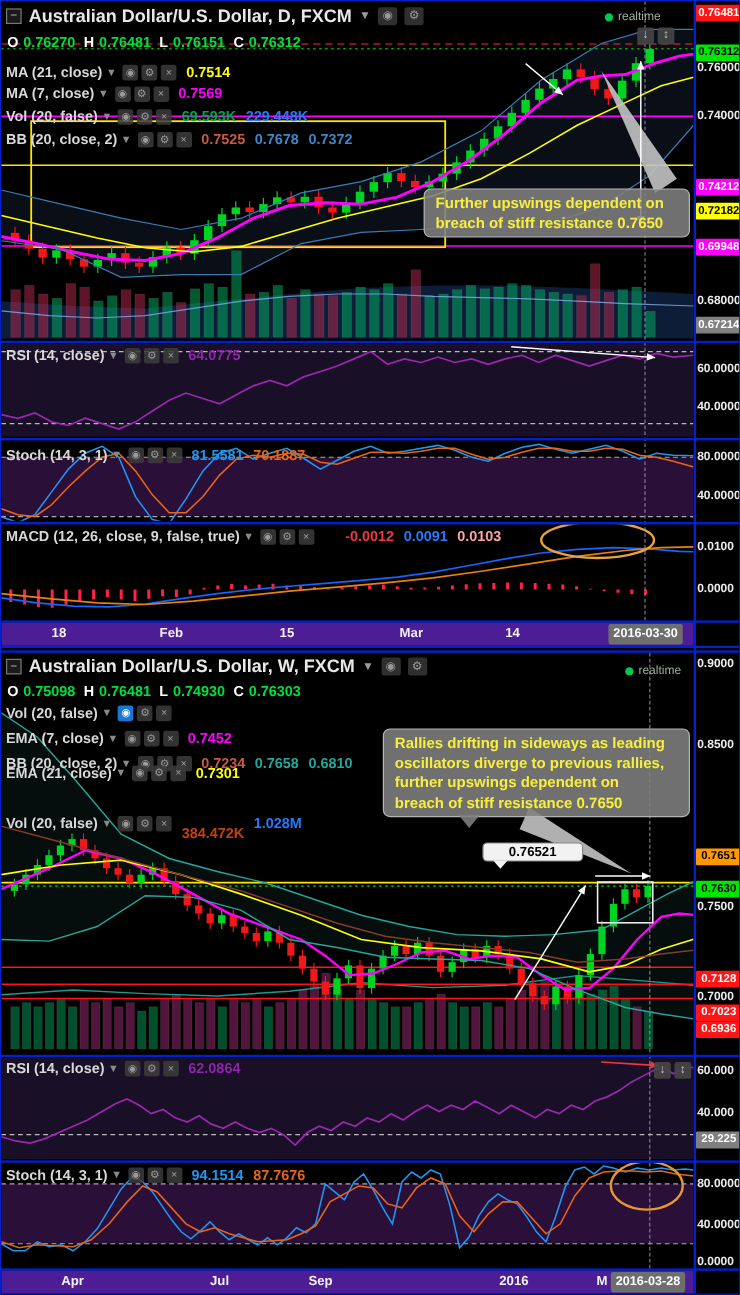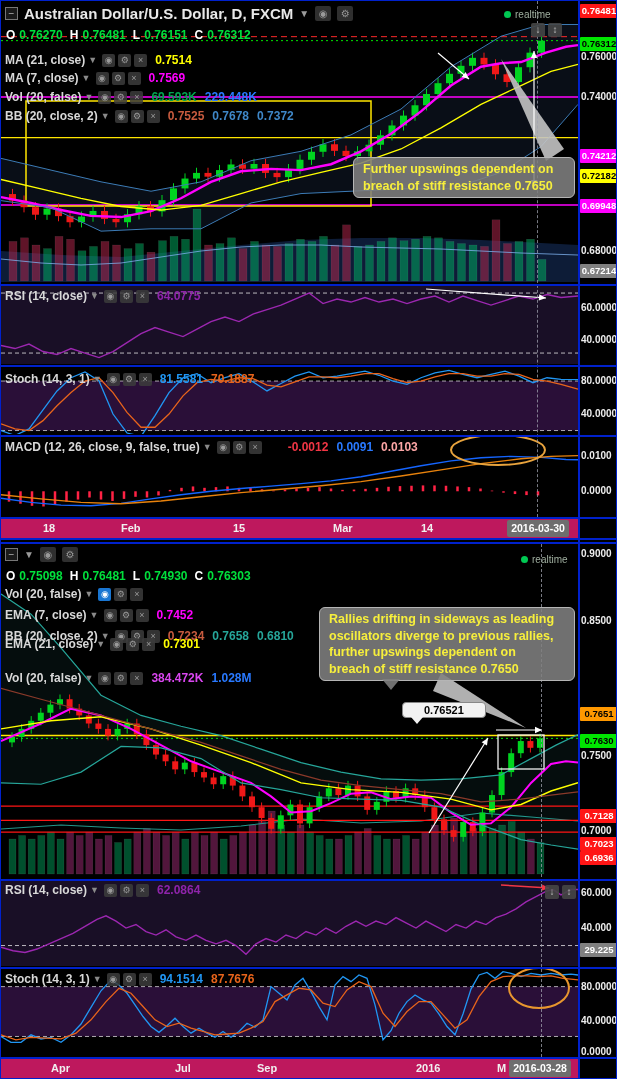--- a/index.html
+++ b/index.html
@@ -5,21 +5,21 @@
   html,body{margin:0;padding:0;background:#111;}
   *{box-sizing:border-box;}
   .screen{position:relative;width:617px;height:1079px;background:#000;overflow:hidden;
     font-family:"Liberation Sans",sans-serif;border:1px solid #0021cc;}
   .sep{position:absolute;left:0;width:617px;height:2px;background:#0021cc;z-index:3;}
   .vsep{position:absolute;top:0;left:577px;width:2px;height:1079px;background:#0021cc;z-index:3;}
   .axis-strip{position:absolute;left:579px;top:0;width:38px;height:1079px;z-index:4;}
   .tick{position:absolute;left:1px;color:#ececec;font-size:10px;font-weight:bold;white-space:nowrap;}
   .badge{position:absolute;left:0;width:38px;font-size:9.5px;font-weight:bold;text-align:center;
     height:14px;line-height:14px;border-radius:1px;white-space:nowrap;}
-  .time-strip{position:absolute;left:0;width:577px;background:#be185d;z-index:4;}
+  .time-strip{position:absolute;left:0;width:577px;background:#4c1d95;z-index:4;}
   .tlabel{position:absolute;top:3px;color:#f0f0f0;font-size:11px;font-weight:bold;}
   .dbadge{position:absolute;top:1px;background:#6e6e6e;color:#fff;font-size:10.5px;font-weight:bold;
     text-align:center;height:17px;line-height:17px;border-radius:2px;}
   .titlebar{position:absolute;left:4px;display:flex;align-items:center;gap:6px;z-index:6;}
   .minbox{width:13px;height:13px;border:1px solid #777;color:#bbb;font-size:10px;line-height:11px;
     text-align:center;background:#1a1a1a;}
   .title{color:#e8e8e8;font-size:15px;font-weight:bold;white-space:nowrap;}
   .caret{color:#9a9a9a;font-size:10px;}
   .tbtn{width:16px;height:15px;background:#2f2f2f;color:#999;font-size:10px;line-height:15px;
     text-align:center;border-radius:2px;}
@@ -528,20 +528,21 @@
   <div class="pbtns" style="top:22px;left:530px;">
     <span class="pbtn">↓</span>
     <span class="pbtn">↕</span>
   </div>
   <div class="callout" style="left:352px;top:156px;width:222px;" id="d-note">Further upswings dependent on
 breach of stiff resistance 0.7650</div>
   <div class="crosshair" style="left:536px;top:0;height:516px;"></div>
 
   <div class="titlebar" style="top:546px;">
     <div class="minbox">−</div>
+    <span class="title">Australian Dollar/U.S. Dollar, W, FXCM</span>
     <span class="caret">▼</span>
     <span class="tbtn">◉</span>
     <span class="tbtn">⚙</span>
   </div>
   <div class="ohlc" style="top:568px;">
     <span class="k">O</span>
       <span class="v">0.75098</span>
     <span class="k">H</span>
       <span class="v">0.76481</span>
     <span class="k">L</span>
@@ -659,21 +660,21 @@
         <span class="ibtn">⚙</span>
         <span class="ibtn">×</span>
         <span class="lval" style="color: rgb(255, 255, 0);">0.7301</span>
       </div>
       <div class="lrow" style="top: 670px; left: 4px;">
         <span class="lbl">Vol (20, false)</span>
         <span class="cr">▼</span>
         <span class="ibtn">◉</span>
         <span class="ibtn">⚙</span>
         <span class="ibtn">×</span>
-        <span class="lval" style="color: #d946ef;">384.472K</span>
+        <span class="lval" style="color: #c2410c; margin-top: 16px;">384.472K</span>
         <span class="lval" style="color: rgb(41, 121, 255);">1.028M</span>
       </div>
       <div class="lrow" style="top: 882px; left: 4px;">
         <span class="lbl">RSI (14, close)</span>
         <span class="cr">▼</span>
         <span class="ibtn">◉</span>
         <span class="ibtn">⚙</span>
         <span class="ibtn">×</span>
         <span class="lval" style="color: rgb(142, 36, 170);">62.0864</span>
       </div>
@@ -714,21 +715,21 @@
       <div class="badge" style="background: rgb(255, 21, 21); color: rgb(255, 255, 255); top: 850px;">0.6936</div>
       <div class="tick" style="top: 886px;">60.000</div>
       <div class="tick" style="top: 921px;">40.000</div>
       <div class="badge" style="background: rgb(128, 128, 128); color: rgb(255, 255, 255); top: 942px;">29.225</div>
       <div class="tick" style="top: 980px;">80.0000</div>
       <div class="tick" style="top: 1014px;">40.0000</div>
       <div class="tick" style="top: 1045px;">0.0000</div>
     </div>
   <div class="time-strip" style="top:518px;height:19px;" id="time-d">
       <span class="tlabel" style="left: 42px;">18</span>
-      <span class="tlabel" style="left: 120px;">Feb</span>
+      <span class="tlabel" style="left: 132px;">Feb</span>
       <span class="tlabel" style="left: 232px; text-align: center;">15</span>
       <span class="tlabel" style="left: 332px;">Mar</span>
       <span class="tlabel" style="left: 420px;">14</span>
       <span class="dbadge" style="left: 506px; width: 62px;">2016-03-30</span>
     </div>
   <div class="time-strip" style="top:1058px;height:20px;" id="time-w">
       <span class="tlabel" style="left: 50px;">Apr</span>
       <span class="tlabel" style="left: 174px;">Jul</span>
       <span class="tlabel" style="left: 256px;">Sep</span>
       <span class="tlabel" style="left: 415px;">2016</span>

